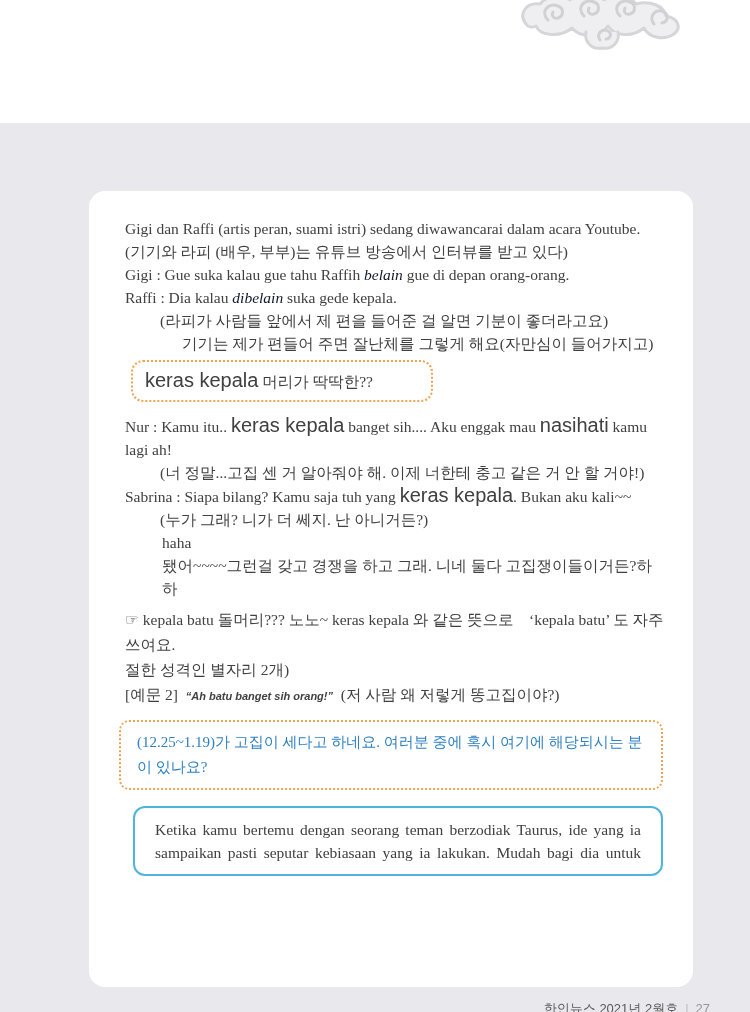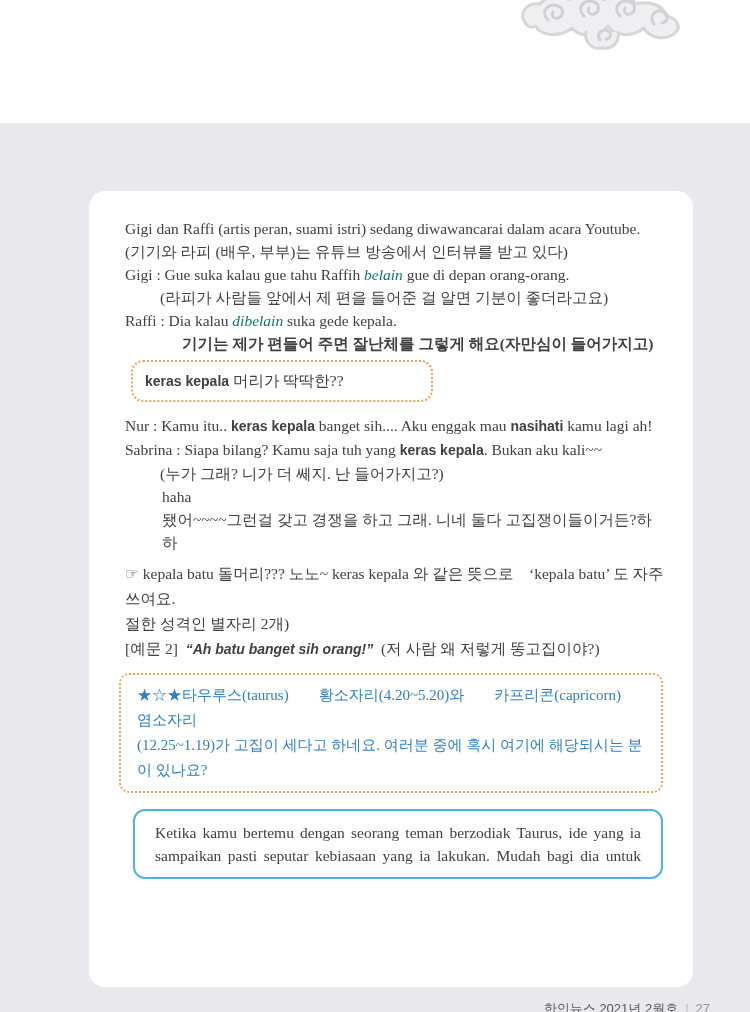--- a/index.html
+++ b/index.html
@@ -11,25 +11,25 @@
   }
   .ornament{position:absolute;left:512px;top:-6px;width:196px;height:64px;}
   .band{position:absolute;left:0;top:83px;width:750px;height:926px;background:#e9e9ed;margin-top:40px;}
   .card{
     position:absolute;left:89px;top:68px;width:604px;height:796px;
     background:#ffffff;border-radius:16px;box-sizing:border-box;
     padding:26px 28px 0 36px;font-size:15.5px;line-height:23px;overflow:hidden;
   }
   .line{min-height:23px;}
   .ind-a{padding-left:35px;}
-  .ind-b{padding-left:57px;font-weight:bold;}
+  .ind-b{padding-left:57px;}
   .ind-c{padding-left:37px;}
-  .seg-bold{font-family:"Liberation Sans",sans-serif;font-weight:700;font-size:14px;}
-  .seg-bold-italic{font-family:"Liberation Sans",sans-serif;font-weight:700;font-style:italic;font-size:14px;}
-  .seg-accent-italic{color:#0f766e;font-style:italic;}
+  .seg-bold{font-family:"Liberation Sans",sans-serif;font-weight:400;font-size:20px;}
+  .seg-bold-italic{font-family:"Liberation Sans",sans-serif;font-weight:700;font-style:italic;font-size:11px;}
+  .seg-accent-italic{color:#0f172a;font-style:italic;}
   .idiom-box{
     width:302px;box-sizing:border-box;margin:5px 0 0 6px;
     border:2px dotted #f0a352;border-radius:12px;padding:7px 12px;
   }
   .dialogue{margin-top:12px;}
   .note{margin-top:7px;line-height:25px;}
   .note .line{min-height:25px;}
   .zodiac-box{
     width:544px;box-sizing:border-box;margin:11px 0 0 -6px;
     border:2px dotted #f0a352;border-radius:10px;padding:8px 16px;
@@ -65,46 +65,46 @@
   </g>
 </svg>
 
 <div class="band">
   <div class="card">
 
     <section>
       <div class="line"><span>Gigi dan Raffi (artis peran, suami istri) sedang diwawancarai dalam acara Youtube.</span></div>
       <div class="line"><span>(기기와 라피 (배우, 부부)는 유튜브 방송에서 인터뷰를 받고 있다)</span></div>
       <div class="line"><span>Gigi : Gue suka kalau gue tahu Raffih </span><span class="seg-accent-italic">belain</span><span> gue di depan orang-orang.</span></div>
+      <div class="line"><span>Raffi : Dia kalau </span><span class="seg-accent-italic">dibelain</span><span> suka gede kepala.</span></div>
       <div class="line ind-a"><span>(라피가 사람들 앞에서 제 편을 들어준 걸 알면 기분이 좋더라고요)</span></div>
-      <div class="line"><span>Raffi : Dia kalau </span><span class="seg-accent-italic">dibelain</span><span> suka gede kepala.</span></div>
       <div class="line ind-b"><span>기기는 제가 편들어 주면 잘난체를 그렇게 해요(자만심이 들어가지고)</span></div>
     </section>
 
     <div class="idiom-box">
       <div class="line"><span class="seg-bold">keras kepala</span><span>  머리가 딱딱한??</span></div>
     </div>
 
     <section class="dialogue">
       <div class="line"><span>Nur : Kamu itu.. </span><span class="seg-bold">keras kepala</span><span> banget sih.... Aku enggak mau </span><span class="seg-bold">nasihati</span><span> kamu lagi ah!</span></div>
+      <div class="line ind-a"><span>(너 정말...고집 센 거 알아줘야 해. 이제 너한테 충고 같은 거 안 할 거야!)</span></div>
       <div class="line"><span>Sabrina : Siapa bilang? Kamu saja tuh yang </span><span class="seg-bold">keras kepala</span><span>. Bukan aku kali~~</span></div>
-      <div class="line ind-a"><span>(누가 그래? 니가 더 쎄지. 난 들어가지고?)</span></div>
+      <div class="line ind-a"><span>(누가 그래? 니가 더 쎄지. 난 아니거든?)</span></div>
       <div class="line ind-c"><span>haha</span></div>
       <div class="line ind-c"><span>됐어~~~~그런걸 갖고 경쟁을 하고 그래. 니네 둘다 고집쟁이들이거든?하하</span></div>
     </section>
 
     <section class="note">
       <div class="line"><span>☞ kepala batu 돌머리??? 노노~ keras kepala 와 같은 뜻으로 ‘kepala batu’ 도 자주</span></div>
       <div class="line"><span>쓰여요.</span></div>
       <div class="line"><span>절한 성격인 별자리 2개)</span></div>
       <div class="line"><span>[예문 2] </span><span class="seg-bold-italic">“Ah batu banget sih orang!”</span><span> (저 사람 왜 저렇게 똥고집이야?)</span></div>
     </section>
 
     <div class="zodiac-box">
-      <div class="line"><span>★☆★타우루스(taurus)　　황소자리(4.20~5.20)와　　카프리콘(capricorn)　　염소자리</span></div>
       <div class="line"><span>(12.25~1.19)가 고집이 세다고 하네요. 여러분 중에 혹시 여기에 해당되시는 분이 있나요?</span></div>
     </div>
 
     <div class="info-box">
       <div class="line justify"><span>Ketika kamu bertemu dengan seorang teman berzodiak Taurus, ide yang ia</span></div>
       <div class="line justify"><span>sampaikan pasti seputar kebiasaan yang ia lakukan. Mudah bagi dia untuk</span></div>
 
     </div>
 
   </div>

